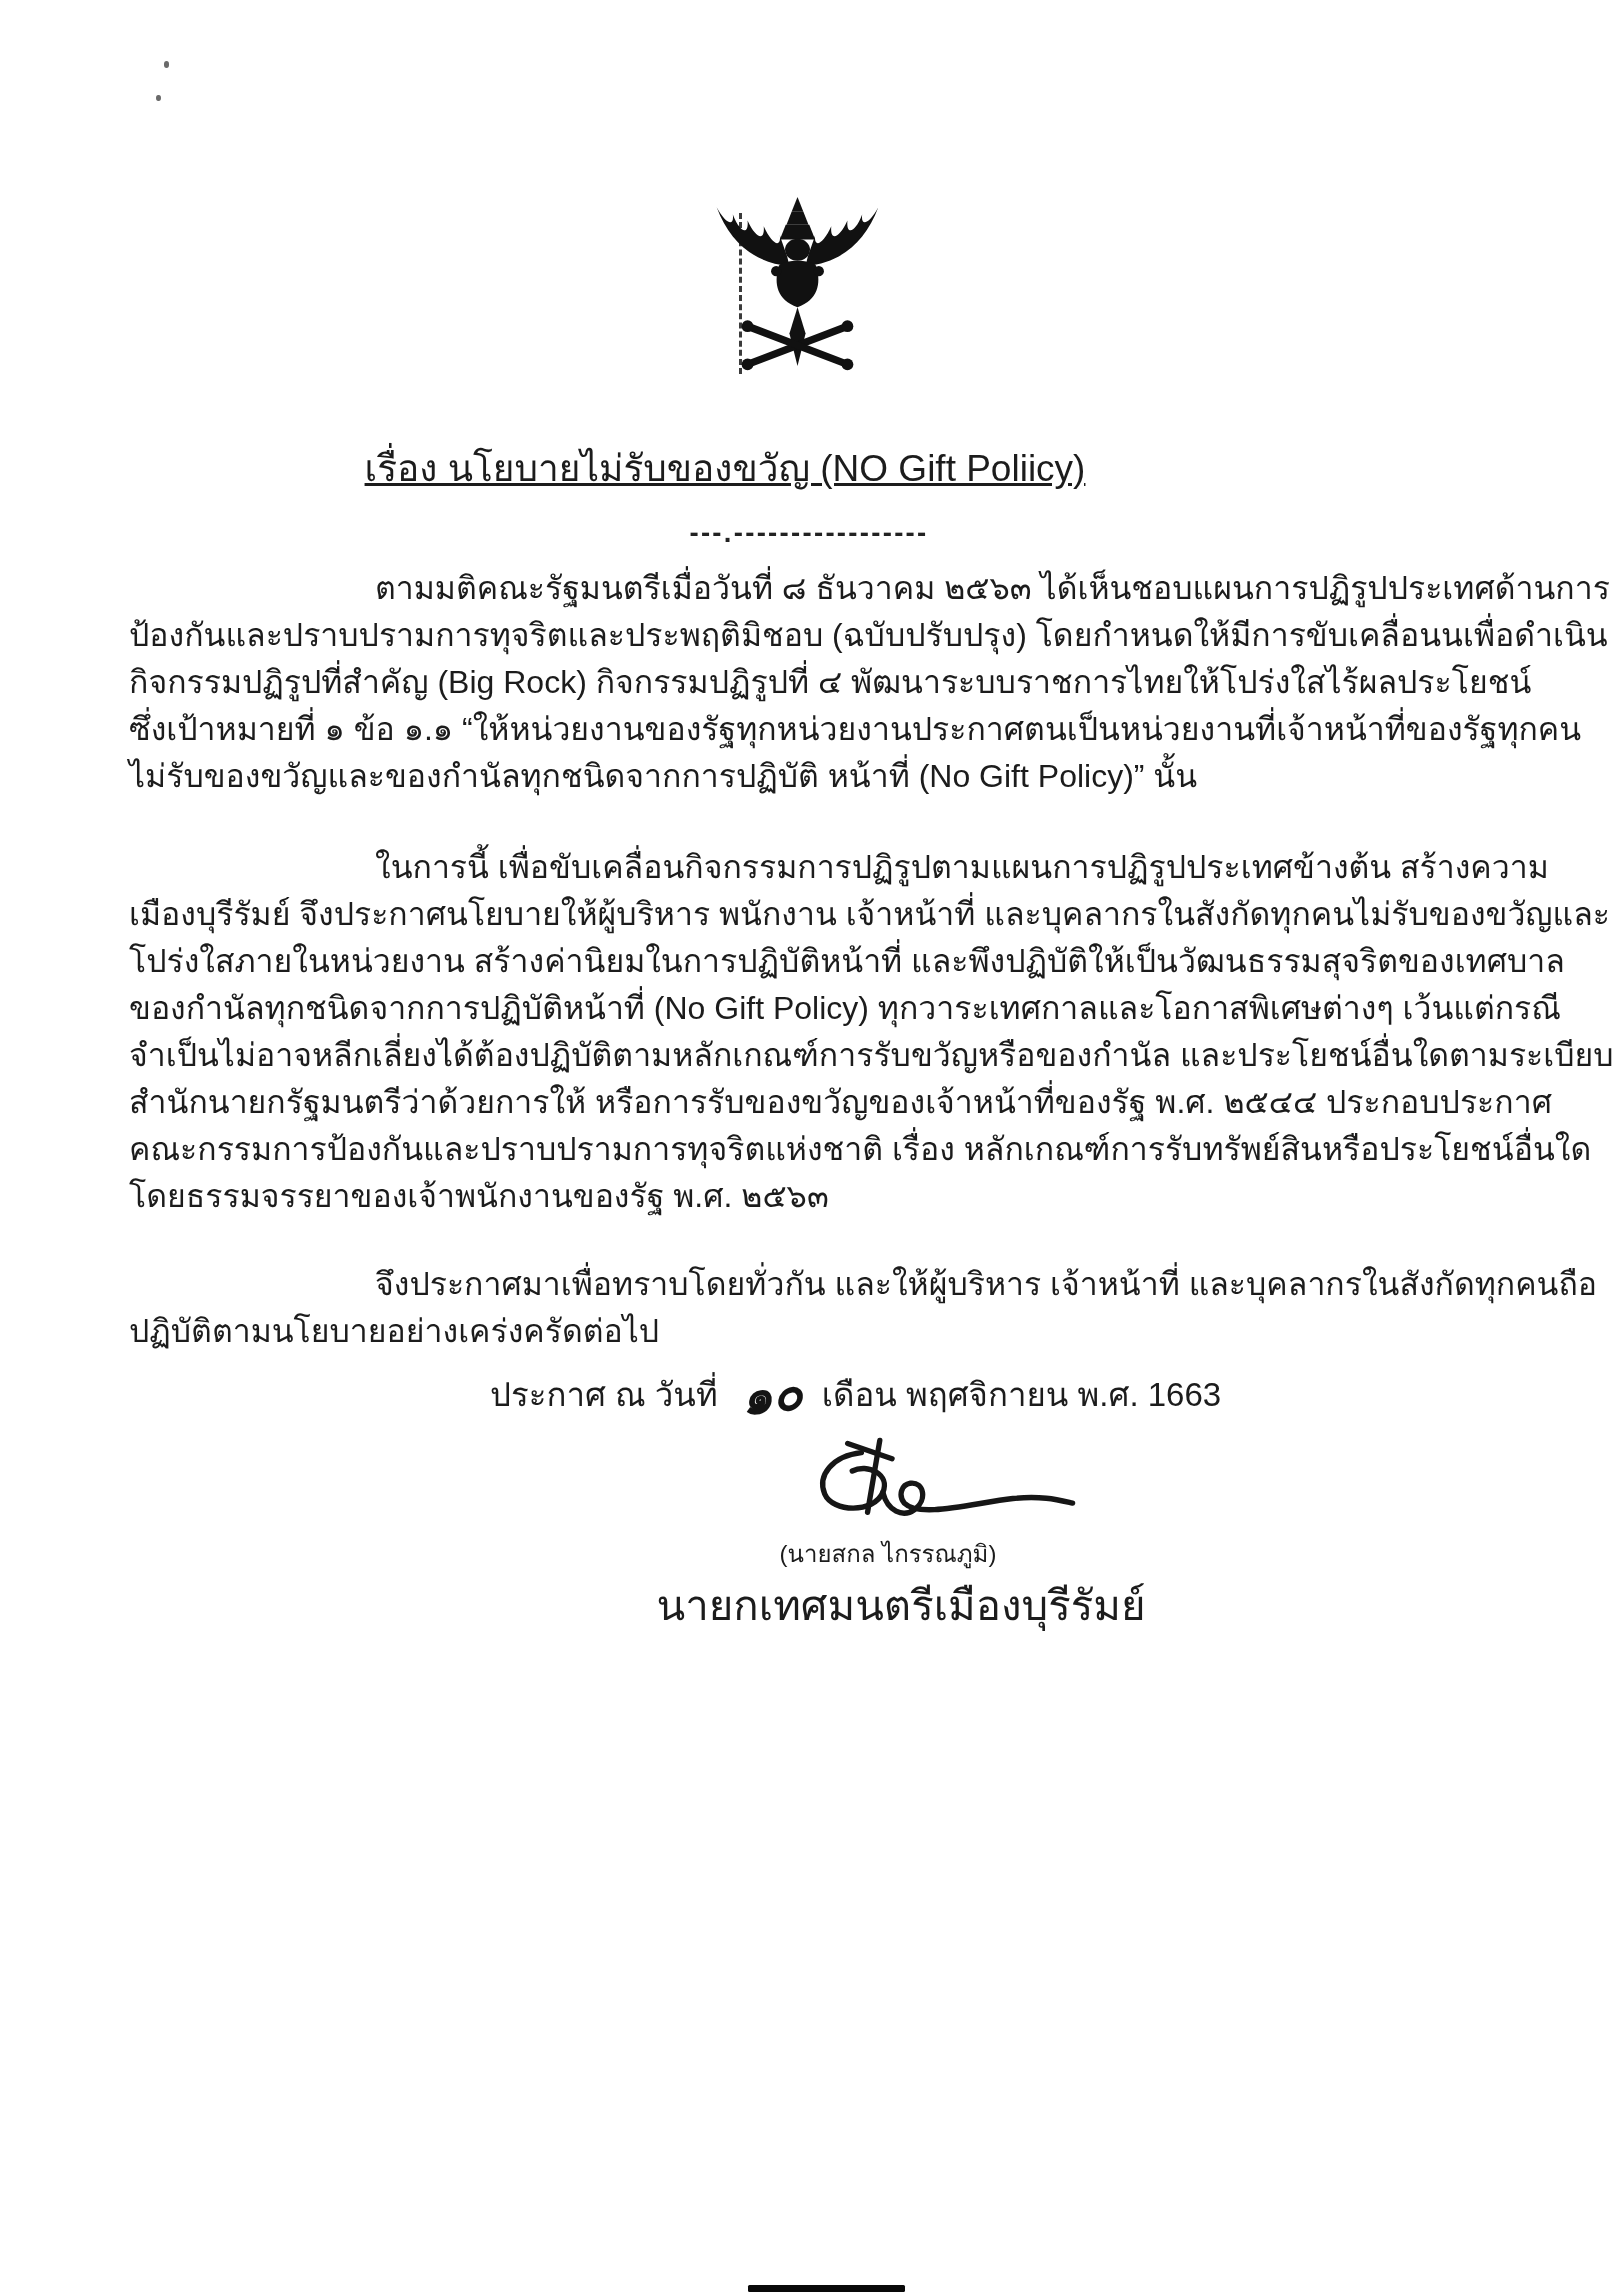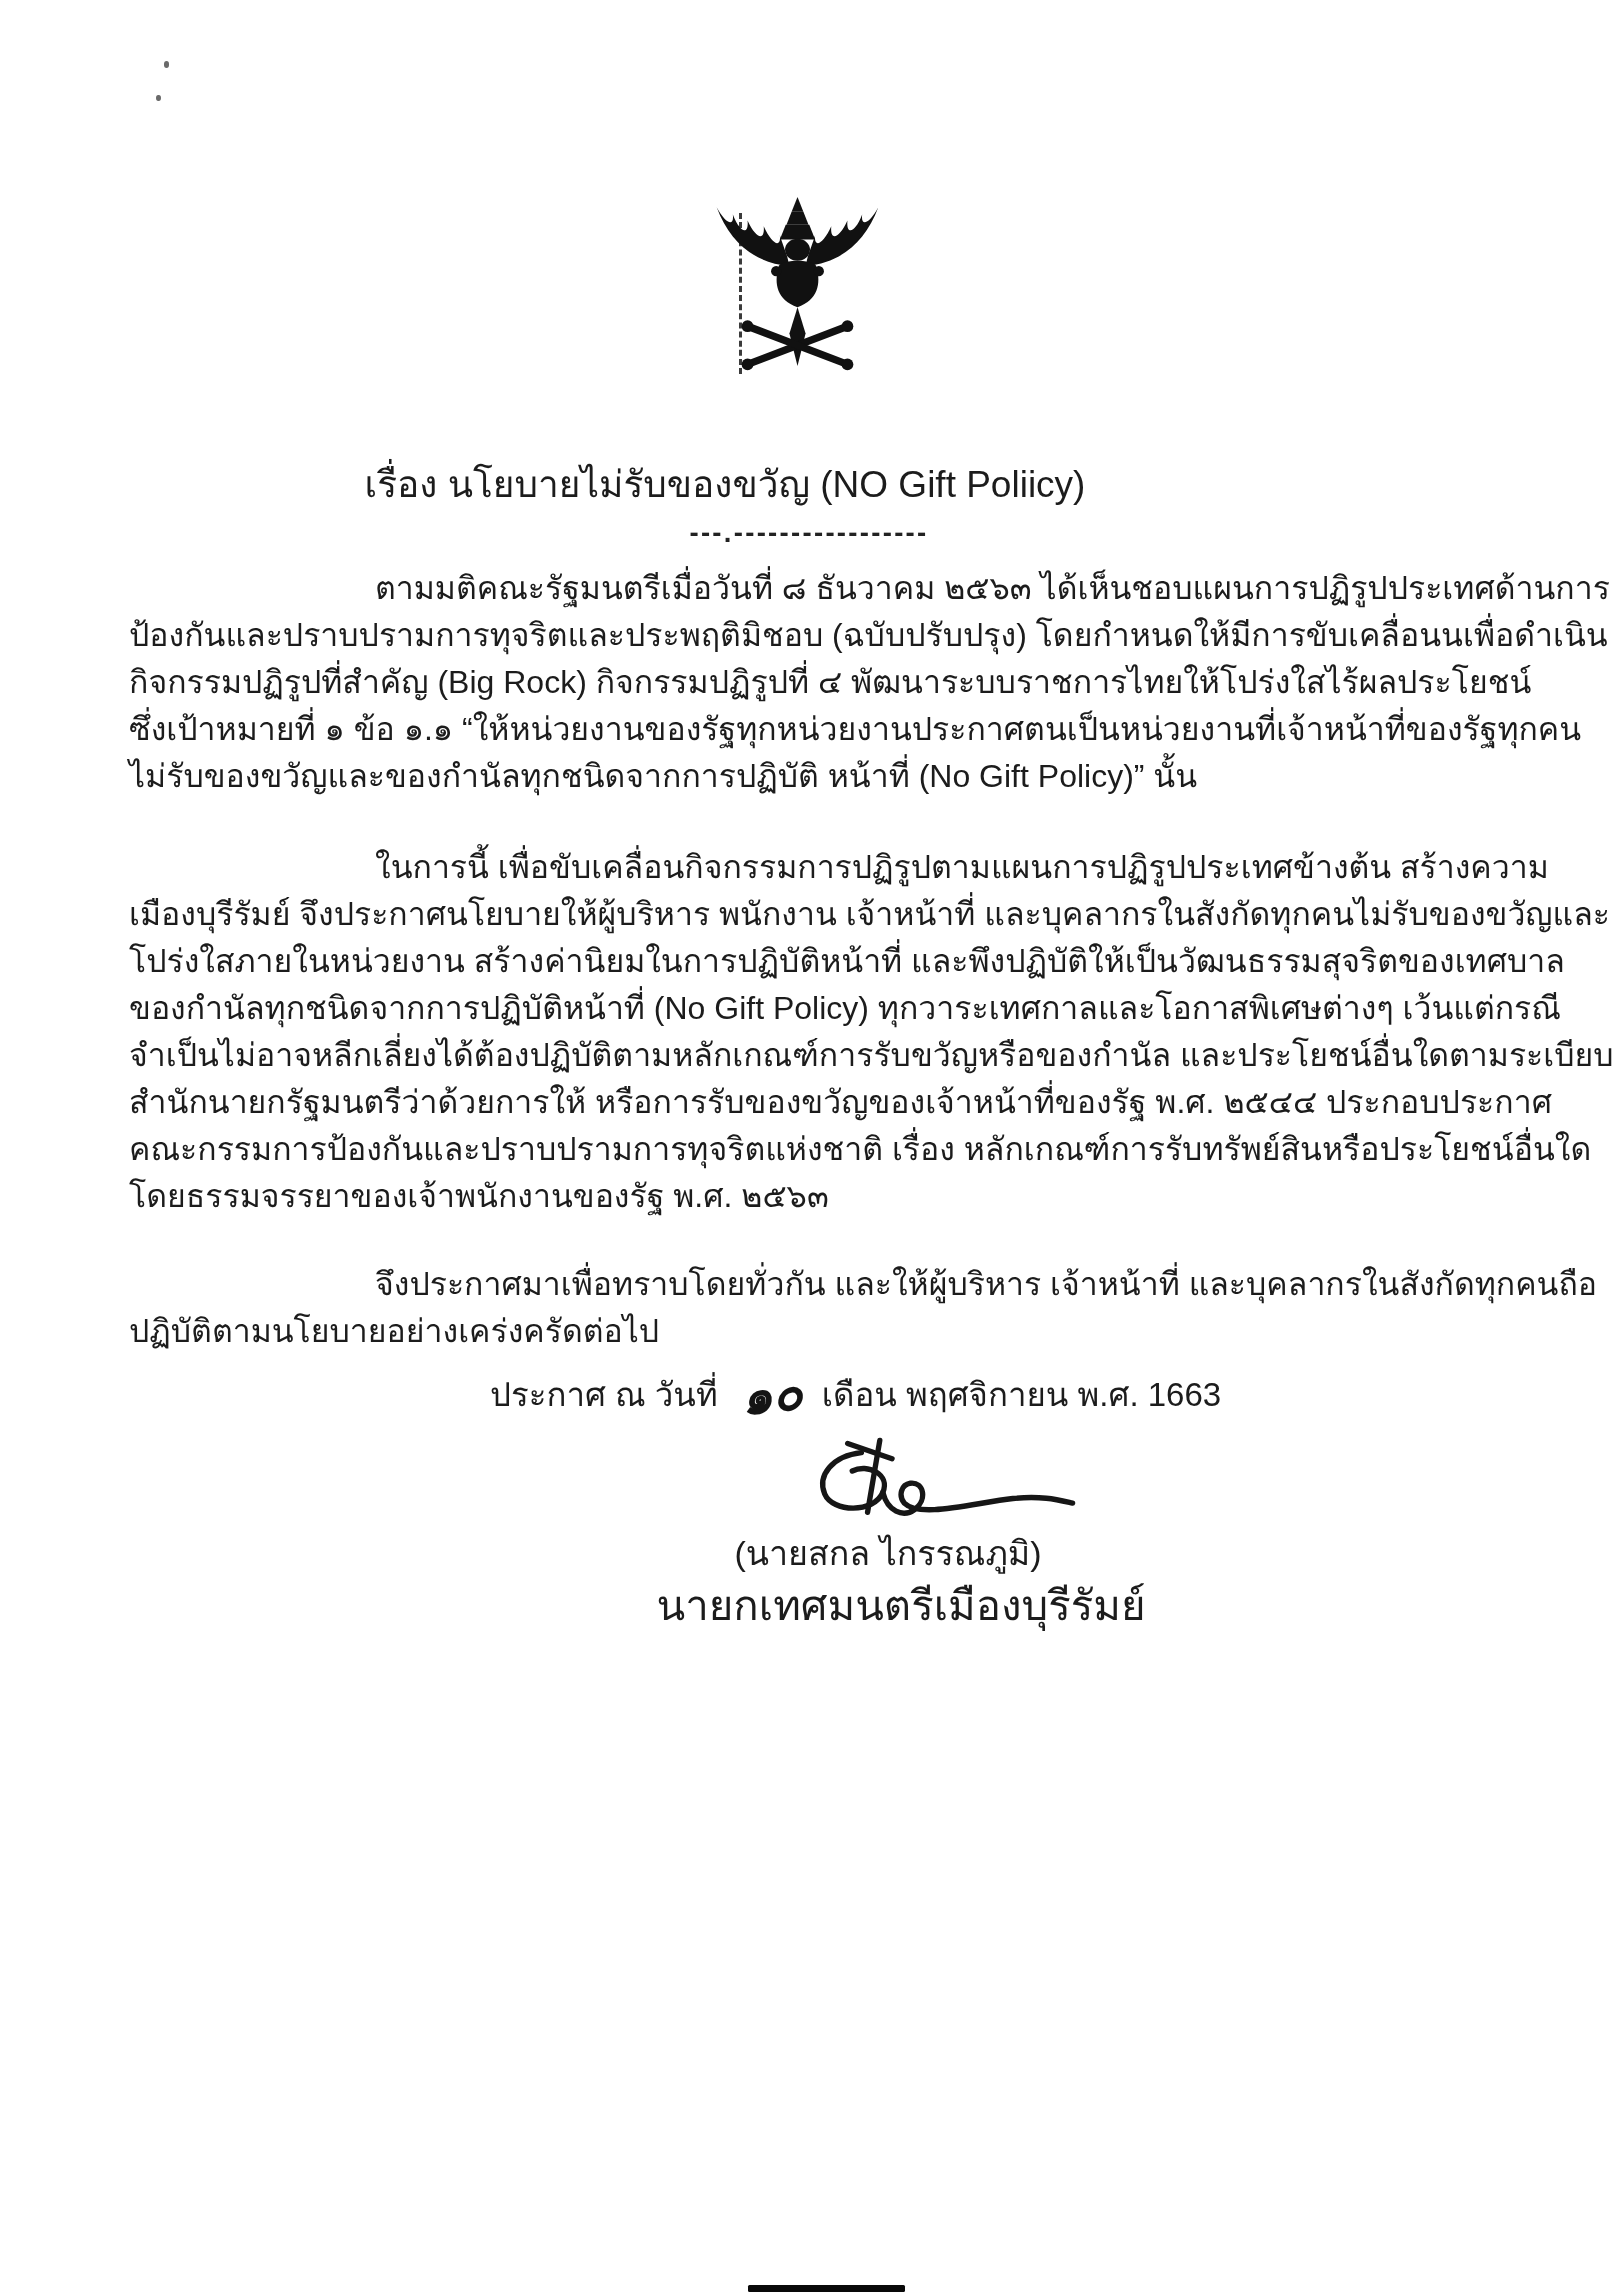--- a/index.html
+++ b/index.html
@@ -9,41 +9,41 @@
     margin:0 auto;
     background:#ffffff;
     font-family:"Liberation Sans", sans-serif;
     color:#1c1c1c;
     overflow:hidden;
   }
   
   .emblem { position:absolute; left:702px; top:193px; width:191px; height:193px; }
   .doc-title   { position:absolute; left:0; top:413px;  width:1618px; text-align:center;
                  font-size:37px; line-height:46px; letter-spacing:0.8px; }
-  .doc-subject { position:absolute; left:0; top:462px;  width:1450px; text-align:center;
-                 font-size:37px; line-height:46px; }
+  .doc-subject { position:absolute; left:0; top:446px;  width:1450px; text-align:center;
+                 font-size:37px; line-height:46px;text-decoration:underline; }
   .divider { position:absolute; left:0; top:517px; width:1618px; text-align:center;
              font-size:27.5px; letter-spacing:2.3px; font-weight:bold; color:#222; }
   
   .para { position:absolute; left:129px; width:1400px; }
   .p1 { top:557px; }
   .p2 { top:836px; }
   .p3 { top:1253px; }
   .line { white-space:nowrap; font-size:32px; line-height:47px; height:47px; }
   .indent { padding-left:246px;margin-top:8px; }
   
   .date-line { position:absolute; left:490px; top:1360px; height:69px;
                display:flex; align-items:center; font-size:33px; white-space:nowrap; }
   .date-line .seg { display:inline-block;text-align:center; }
   .hand-day { display:inline-block; font-size:49px; margin:0 20px 0 23px;
               transform:rotate(-6deg); font-style:italic; font-weight:bold; color:#141414; }
   
   .signature-svg { position:absolute; left:788px; top:1432px; width:306px; height:130px; }
   .signer-name  { position:absolute; left:536px; top:1530px; width:704px; text-align:center;
-                  font-size:34px; line-height:47px; }
+                  font-size:24px; line-height:47px; }
   .signer-title { position:absolute; left:549px; top:1582px; width:704px; text-align:center;
                   font-size:42px; line-height:47px; }
   
   .speck { position:absolute; background:#6a6a6a; border-radius:50%; }
   .speck-a { left:164px; top:61px;  width:5.4px; height:6.9px; }
   .speck-b { left:156px; top:95px; width:4.6px; height:6.1px; }
   .scan-vline { position:absolute; left:739px; top:213px; width:0; height:161px;
                 border-left:3.8px dashed #1a1a1a; opacity:.85; }
   .bottom-mark { position:absolute; left:748px; top:2285px; width:157px; height:6.9px;
                  background:#090909; border-radius:1.5px; }

